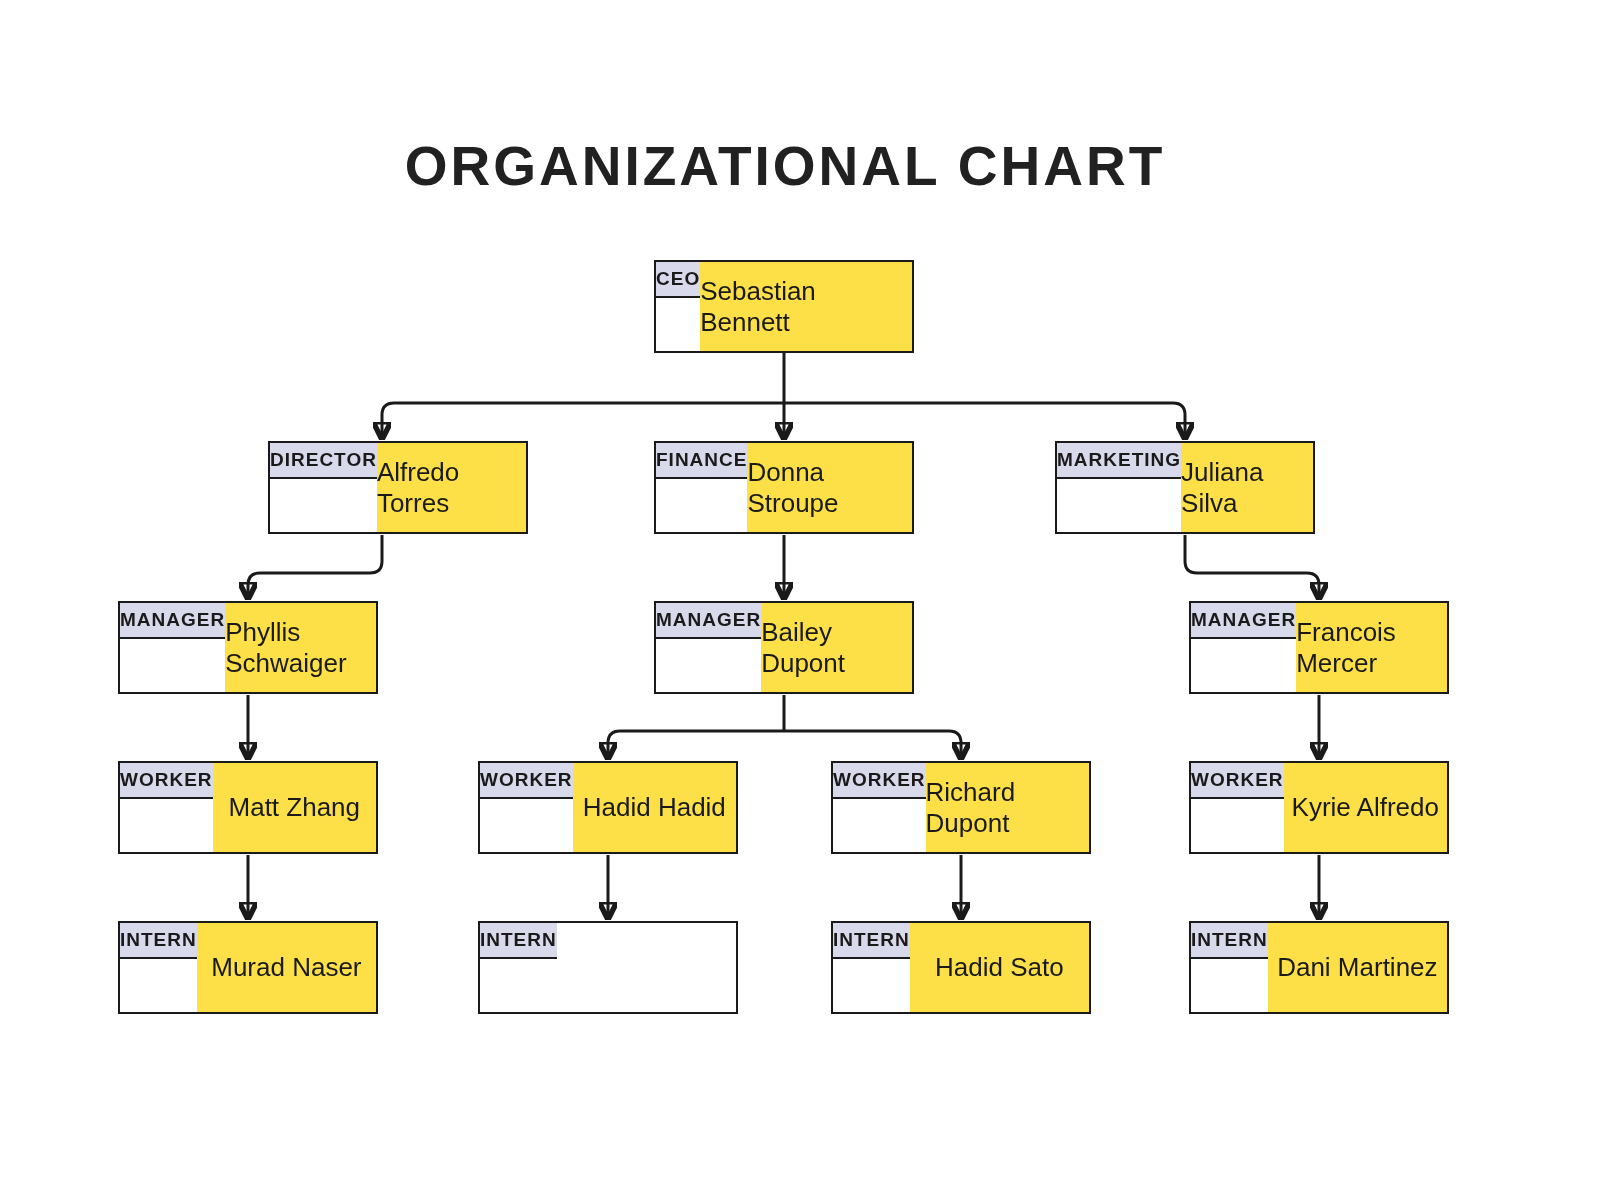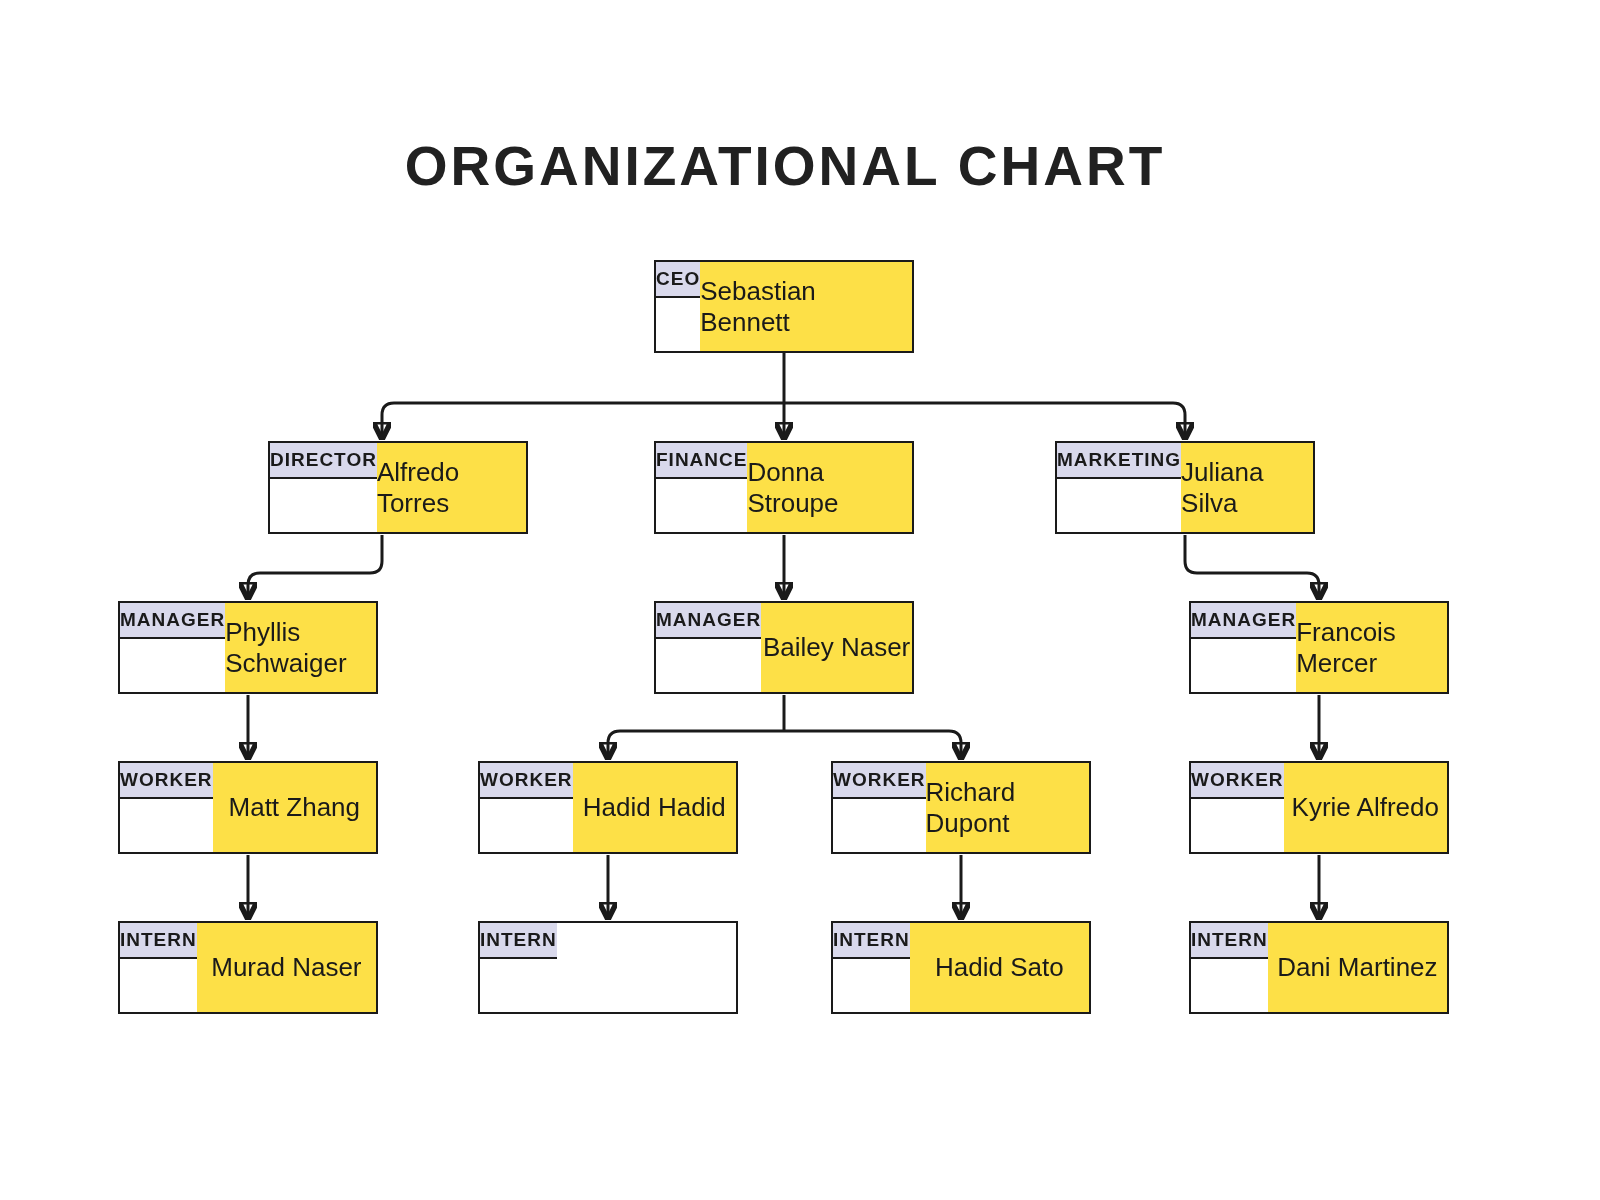--- a/index.html
+++ b/index.html
@@ -119,21 +119,21 @@
     <div class="node-header">FINANCE</div>
     <div class="node-body">Donna Stroupe</div>
   </div>
 
   <div class="node" style="left:118px; top:601px;">
     <div class="node-header">MANAGER</div>
     <div class="node-body">Phyllis Schwaiger</div>
   </div>
   <div class="node" style="left:654px; top:601px;">
     <div class="node-header">MANAGER</div>
-    <div class="node-body">Bailey Naser</div>
+    <div class="node-body">Bailey Dupont</div>
   </div>
   <div class="node" style="left:1189px; top:601px;">
     <div class="node-header">MANAGER</div>
     <div class="node-body">Francois Mercer</div>
   </div>
 
   <div class="node" style="left:118px; top:761px;">
     <div class="node-header">WORKER</div>
     <div class="node-body">Matt Zhang</div>
   </div>

